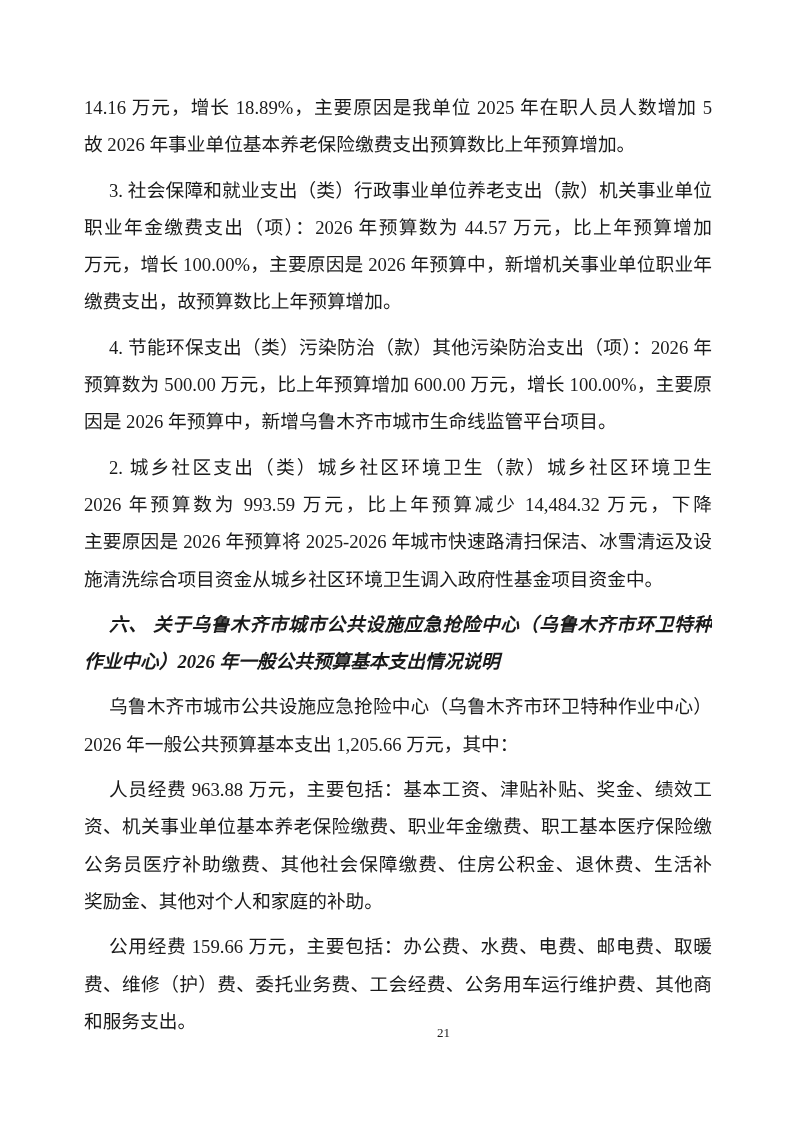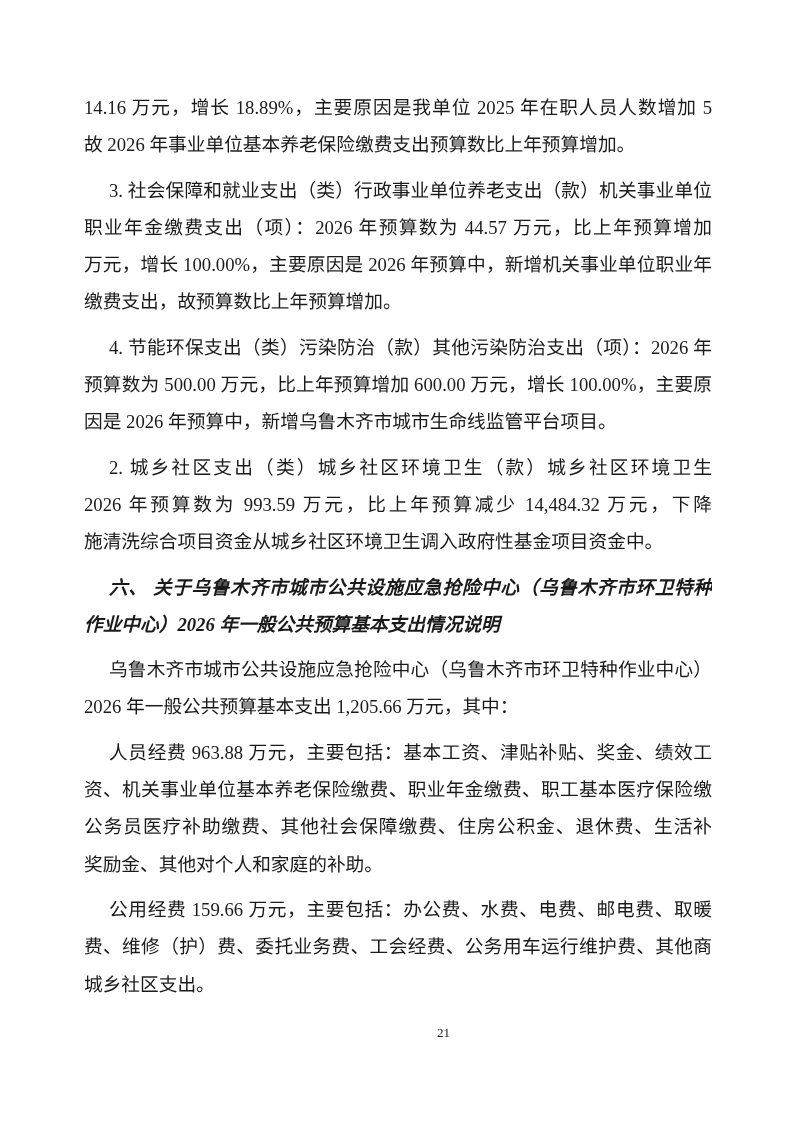--- a/index.html
+++ b/index.html
@@ -81,38 +81,39 @@
         <div class="line end">缴费支出，故预算数比上年预算增加。</div>
       </div>
       <div class="para indent">
         <div class="line">4. 节能环保支出（类）污染防治（款）其他污染防治支出（项）：2026 年</div>
         <div class="line">预算数为 500.00 万元，比上年预算增加 600.00 万元，增长 100.00%，主要原</div>
         <div class="line end">因是 2026 年预算中，新增乌鲁木齐市城市生命线监管平台项目。</div>
       </div>
       <div class="para indent">
         <div class="line">2. 城乡社区支出（类）城乡社区环境卫生（款）城乡社区环境卫生（项）：</div>
         <div class="line">2026 年预算数为 993.59 万元，比上年预算减少 14,484.32 万元，下降 93.58%，</div>
+        <div class="line">主要原因是 2026 年预算将 2025-2026 年城市快速路清扫保洁、冰雪清运及设</div>
         <div class="line end">施清洗综合项目资金从城乡社区环境卫生调入政府性基金项目资金中。</div>
       </div>
       <div class="para indent heading">
         <div class="line">六、 关于乌鲁木齐市城市公共设施应急抢险中心（乌鲁木齐市环卫特种</div>
         <div class="line end">作业中心）2026 年一般公共预算基本支出情况说明</div>
       </div>
       <div class="para indent">
         <div class="line">乌鲁木齐市城市公共设施应急抢险中心（乌鲁木齐市环卫特种作业中心）</div>
         <div class="line end">2026 年一般公共预算基本支出 1,205.66 万元，其中：</div>
       </div>
       <div class="para indent">
         <div class="line">人员经费 963.88 万元，主要包括：基本工资、津贴补贴、奖金、绩效工</div>
         <div class="line">资、机关事业单位基本养老保险缴费、职业年金缴费、职工基本医疗保险缴费、</div>
         <div class="line">公务员医疗补助缴费、其他社会保障缴费、住房公积金、退休费、生活补助、</div>
         <div class="line end">奖励金、其他对个人和家庭的补助。</div>
       </div>
       <div class="para indent">
         <div class="line">公用经费 159.66 万元，主要包括：办公费、水费、电费、邮电费、取暖</div>
         <div class="line">费、维修（护）费、委托业务费、工会经费、公务用车运行维护费、其他商品</div>
-        <div class="line end">城乡社区支出。</div>
+        <div class="line end">和服务支出。</div>
       </div>
     </main>
   <footer class="page-footer">
     <span class="page-number">21</span>
   </footer>
 </div>
 
 </body></html>

